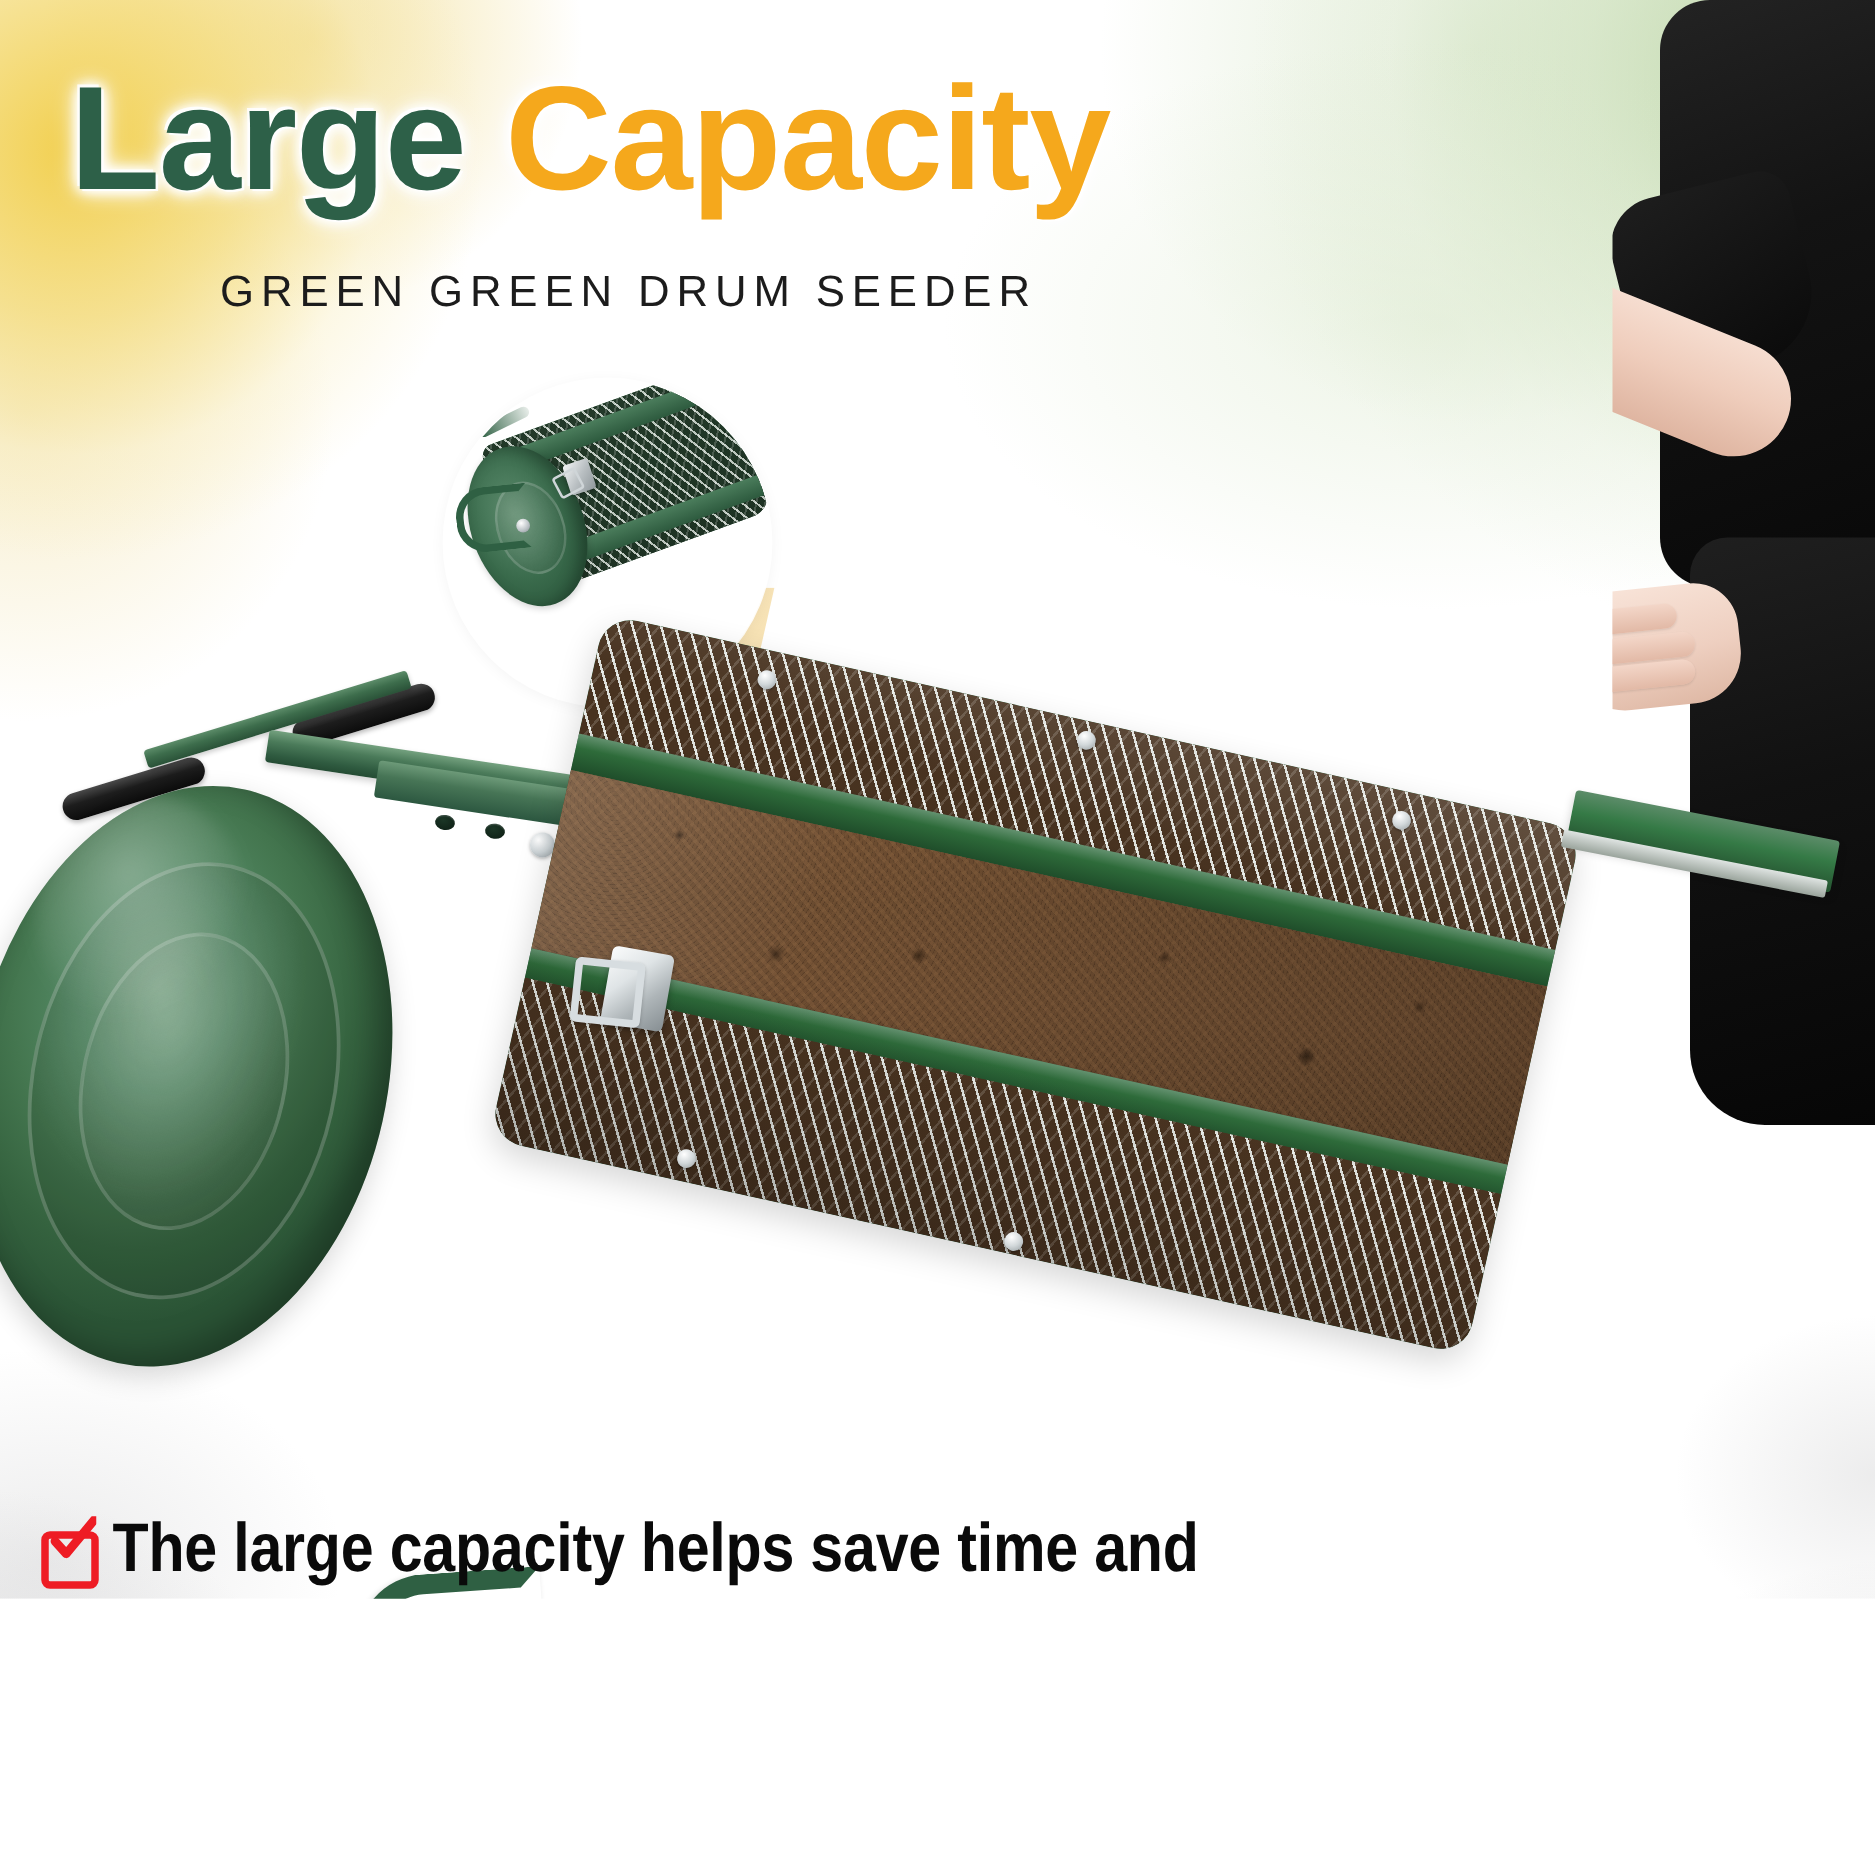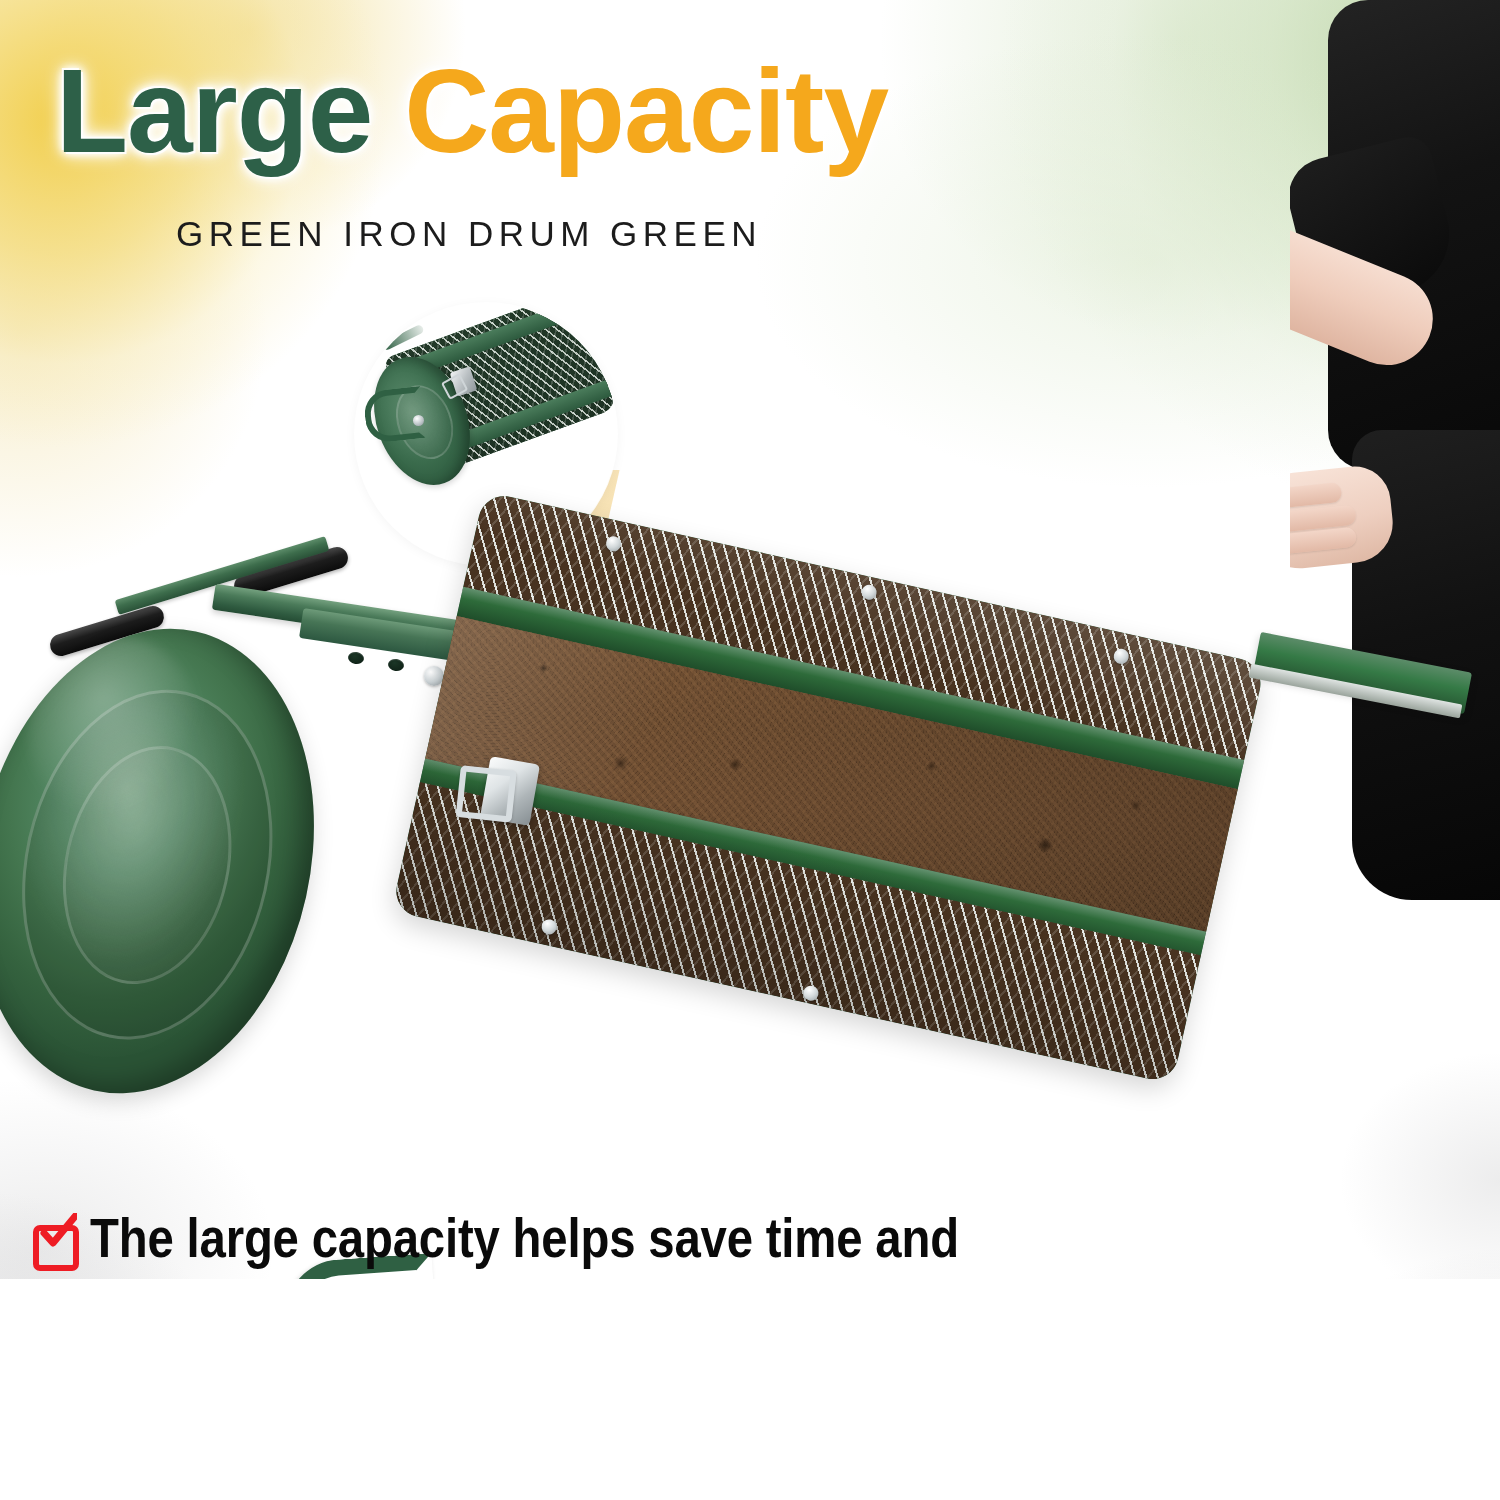--- a/index.html
+++ b/index.html
@@ -359,21 +359,21 @@
   <div class="bg-layer bg-green-tr"></div>
   <div class="bg-layer bg-green-soft"></div>
   <div class="bg-layer bg-grey-bl"></div>
   <div class="bg-layer bg-grey-br"></div>
   <div class="bg-layer bg-grey-tr2"></div>
 
   <div class="headline">
     <span class="hl-1">Large</span>
     <span class="hl-2">Capacity</span>
   </div>
-  <div class="subhead">GREEN IRON DRUM GREEN</div>
+  <div class="subhead">GREEN GREEN DRUM SEEDER</div>
 
   <div class="inset-arrow"></div>
   <div class="inset-circle">
     <div class="mini">
       <div class="mini-body">
         <div class="mini-mesh"></div>
         <div class="mini-rail r1"></div>
         <div class="mini-rail r2"></div>
       </div>
       <div class="mini-bracket"></div>

